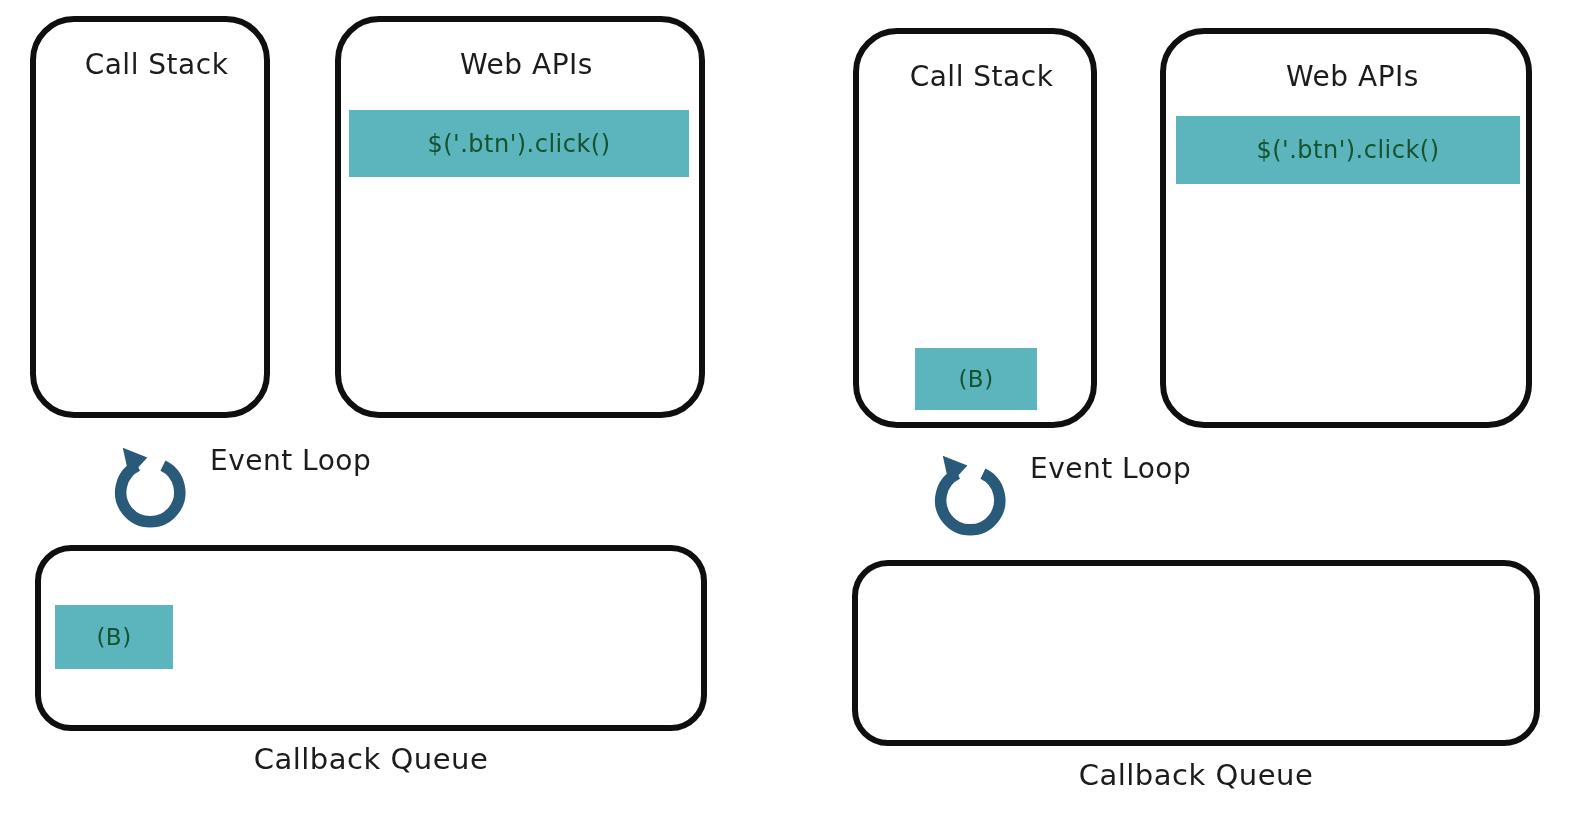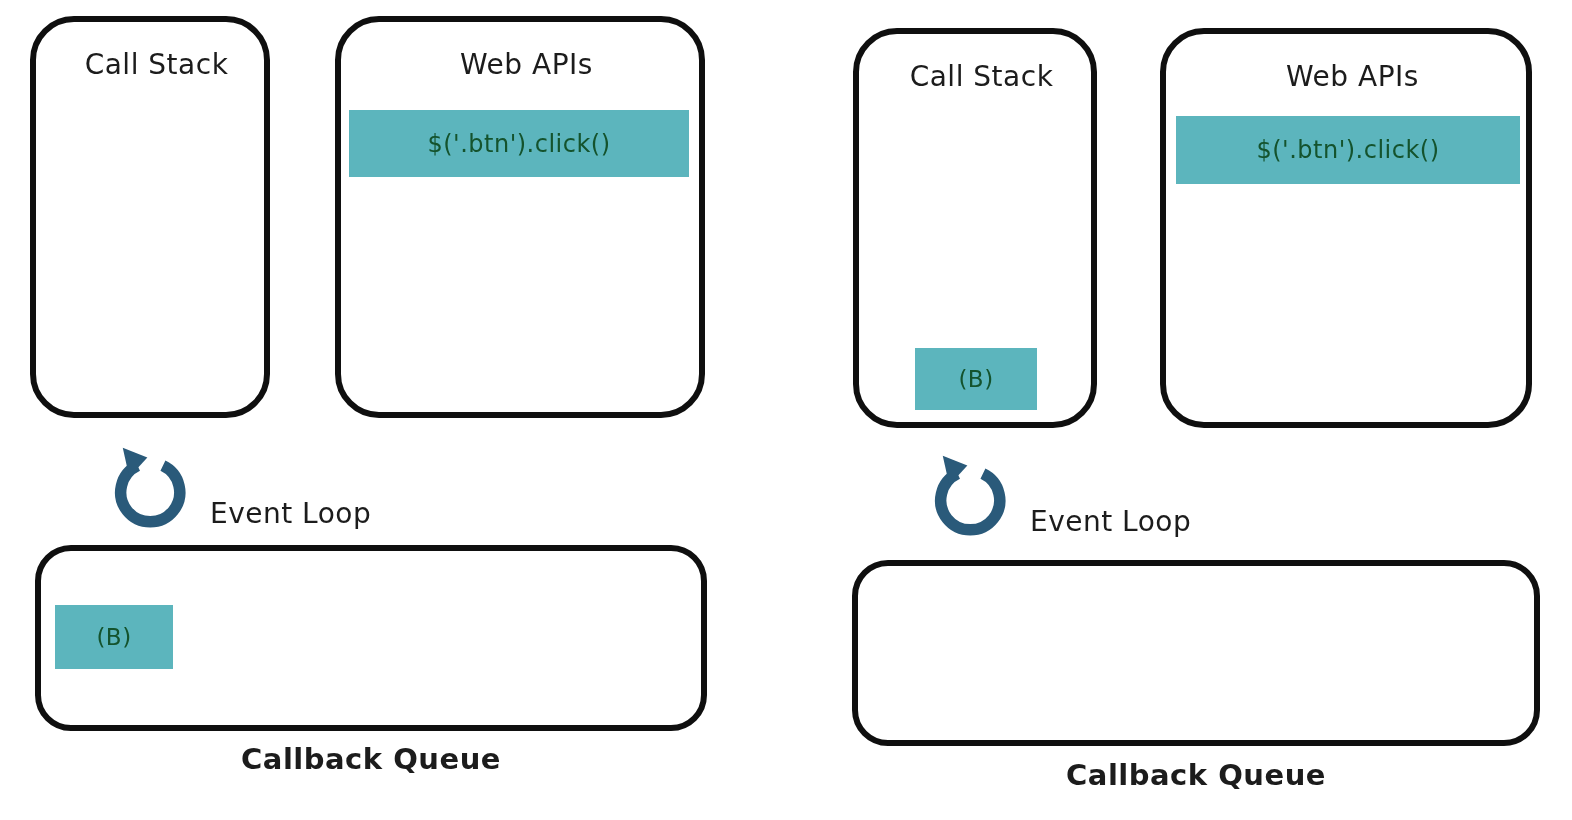--- a/index.html
+++ b/index.html
@@ -15,24 +15,24 @@
   .round-md{border-radius:36px;}
   .frame-title{
     text-align:center;font-size:28px;font-weight:500;letter-spacing:.5px;
     margin-top:26px;color:#1c1c1c;padding-left:13px;
   }
   .teal-item{
     position:absolute;background:#5cb5bd;color:#14532d;
     display:flex;align-items:center;justify-content:center;
     font-size:24px;letter-spacing:.5px;
   }
-  .loop-row{position:absolute;display:flex;align-items:flex-end;gap:20px;}
+  .loop-row{position:absolute;display:flex;align-items:flex-start;gap:20px;}
   .loop-label{font-size:28px;font-weight:500;letter-spacing:.5px;white-space:nowrap;}
   .queue-caption{
-    position:absolute;font-size:29px;font-weight:700;letter-spacing:.5px;
+    position:absolute;font-size:29px;font-weight:400;letter-spacing:.5px;
     transform:translateX(-50%);white-space:nowrap;
   }
 </style>
 </head>
 <body>
 
 <div>
 
   <div class="frame round-lg" style="left:30px;top:16px;width:240px;height:402px;">
     <div class="frame-title">Call Stack</div>

